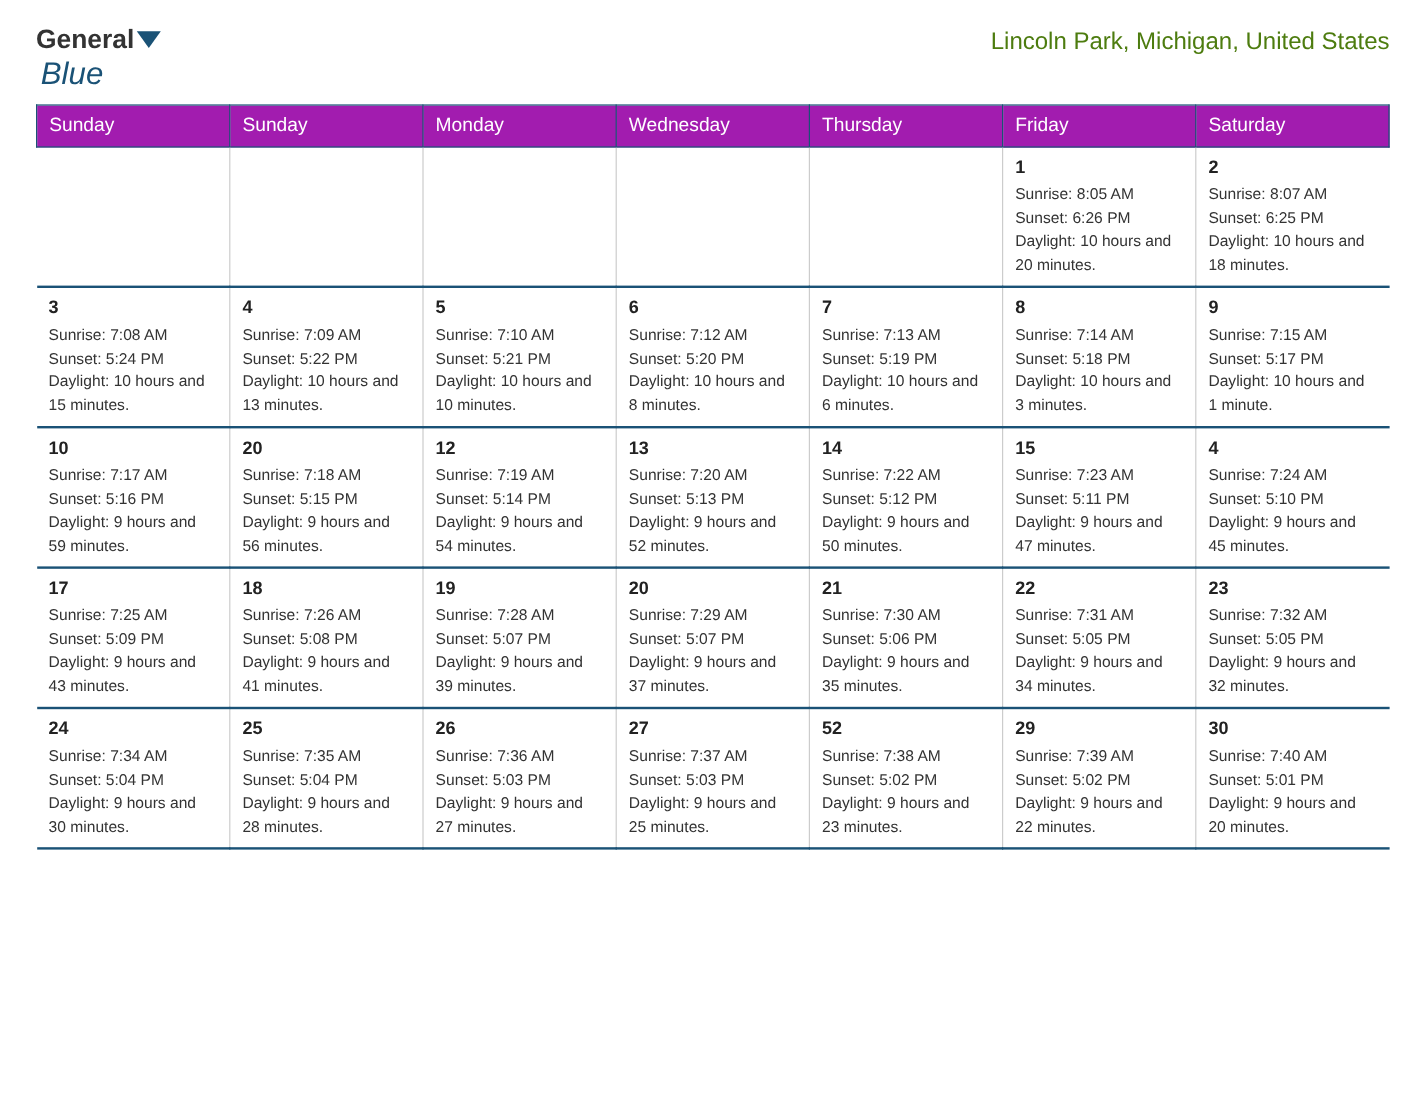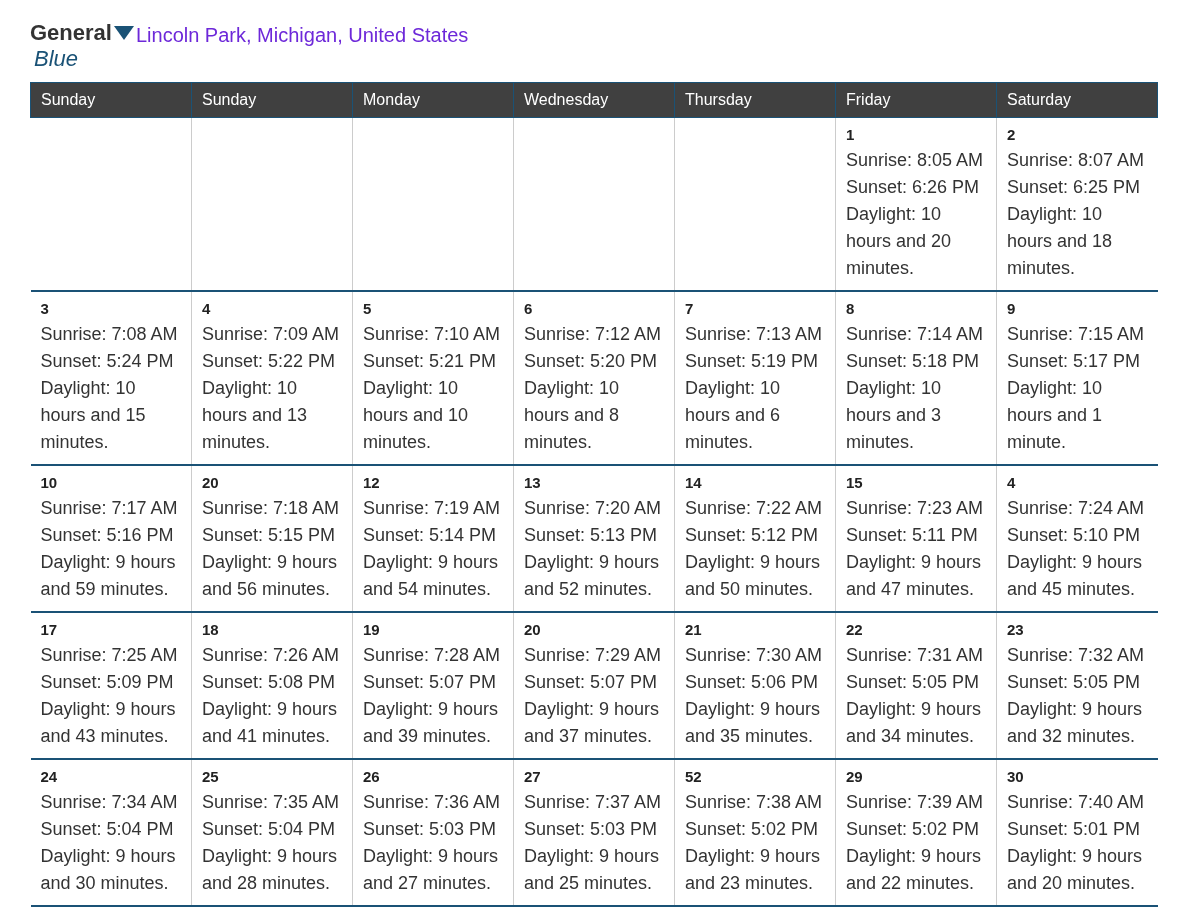--- a/index.html
+++ b/index.html
@@ -5,20 +5,21 @@
     * { box-sizing: border-box; margin: 0; padding: 0; }
     body {
       font-family: Arial, sans-serif;
       background: #fff;
       padding: 20px 30px;
       width: 1188px;
       min-height: 918px;
     }
     .header-row {
       display: flex;
+      justify-content: space-between;
       align-items: flex-start;
       margin-bottom: 0;
     }
     .logo-area {
       display: flex;
       flex-direction: column;
       align-items: flex-start;
     }
     .logo-text {
       font-size: 22px;
@@ -31,42 +32,42 @@
     .logo-arrow {
       display: inline-block;
       width: 0;
       height: 0;
       border-left: 10px solid transparent;
       border-right: 10px solid transparent;
       border-top: 14px solid #1a5276;
       margin: 0 2px;
       vertical-align: middle;
     }
-    .logo-blue { color: #1a5276; font-style: italic; font-size: 22px; }
+    .logo-blue { color: #1a5276; font-style: italic; font-size: 26px; }
     .title-area {
       text-align: right;
     }
     .month-title {
       font-size: 48px;
       font-weight: 300;
       color: #222;
       line-height: 1.1;
     }
     .location-title {
       font-size: 20px;
-      color: #6d28d9;
+      color: #4d7c0f;
       margin-top: 4px;
     }
     .calendar-table {
       width: 100%;
       border-collapse: collapse;
       margin-top: 10px;
     }
     .calendar-table thead tr th {
-      background-color: #404040;
+      background-color: #a21caf;
       color: #fff;
       padding: 8px 10px;
       font-size: 16px;
       font-weight: normal;
       text-align: left;
       border: 1px solid #1a5276;
     }
     .calendar-table tbody tr {
       border-bottom: 2px solid #1a5276;
     }
@@ -82,21 +83,21 @@
     .calendar-table tbody tr td:last-child {
       border-right: none;
     }
     .day-number {
       font-size: 15px;
       font-weight: bold;
       color: #222;
       margin-bottom: 4px;
     }
     .day-info {
-      font-size: 18px;
+      font-size: 13px;
       color: #333;
       line-height: 1.5;
     }
     .empty-cell {
       background: #fff;
     }
   </style>
 </head>
 <body>
 

